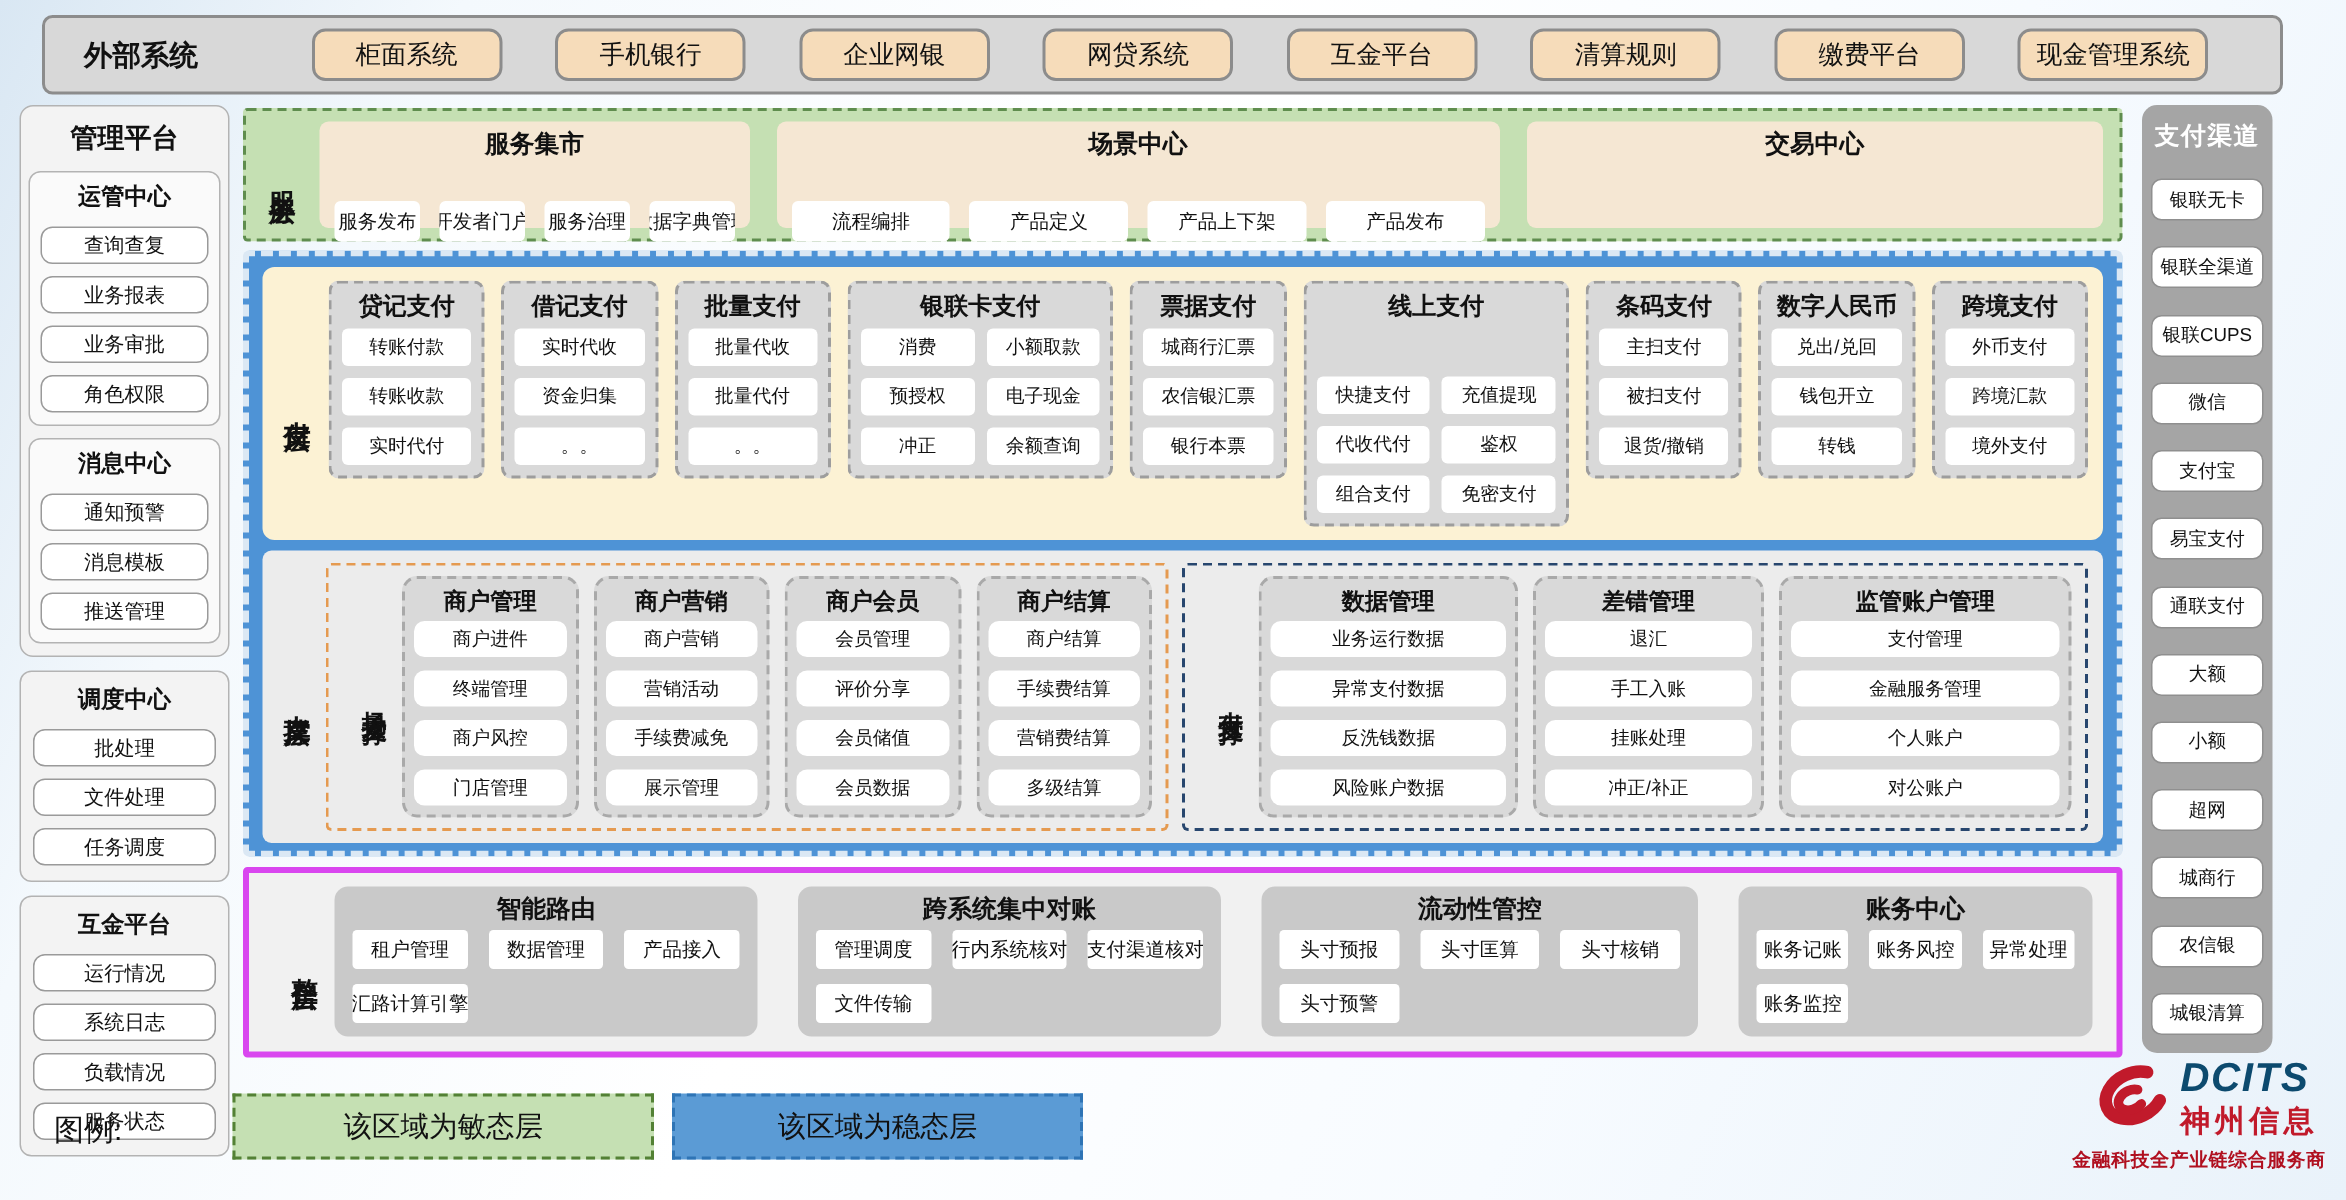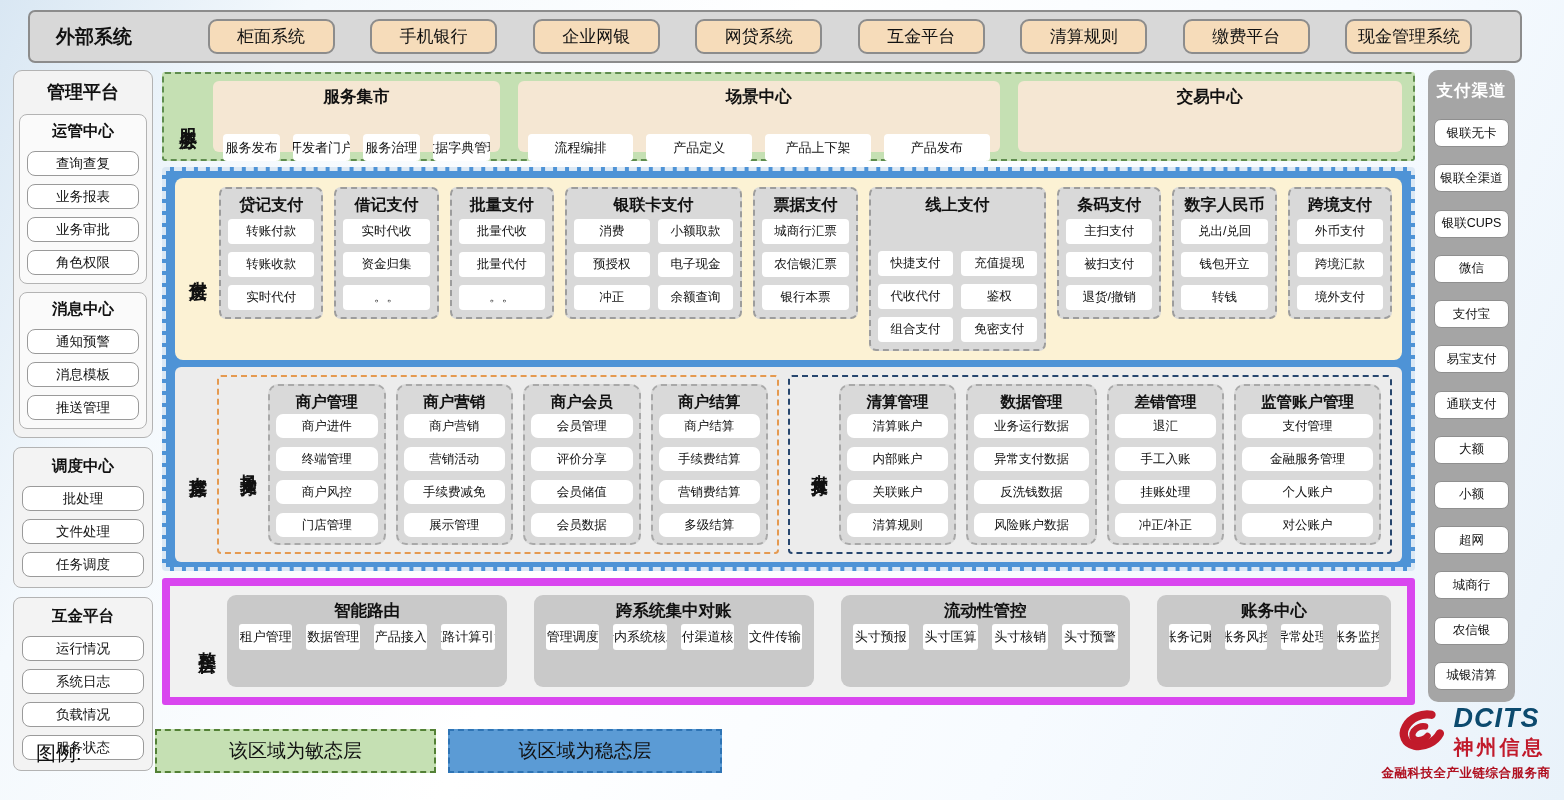--- a/index.html
+++ b/index.html
@@ -77,26 +77,26 @@
   #scene-sec { border: 2px dashed #e59a50; flex: 0 0 562px; }
   #paysup-sec { border: 2px dashed #27466e; flex: 1; }
   .sec-label { font-size: 16.5px; width: 30px; }
   .sup-group { background: #d9d9d9; border: 2px dashed #a9a9a9; border-radius: 10px;
     padding: 4px 6px 6px; display: flex; flex-direction: column; min-width: 0; }
   .sup-title { font-size: 15.5px; font-weight: bold; text-align: center; height: 24px; line-height: 24px; }
   .sup-items { flex: 1; display: grid; align-content: space-evenly; gap: 9px; }
   .sup-btn { height: 24px; font-size: 12.5px; border-radius: 7px; padding: 0 2px; }
 
   .integration-layer {
-    margin-top: 7px; height: 127px; background: #f1f1f1; border: 8px solid #d946ef; border-radius: 3px;
+    margin-top: 7px; height: 127px; background: #f1f1f1; border: 4px solid #d946ef; border-radius: 3px;
     display: flex; align-items: stretch; padding: 9px 16px 10px 20px; gap: 10px;
   }
   .int-group { background: #c9c9c9; border-radius: 9px; padding: 2px 12px 9px; display: flex; flex-direction: column; min-width: 0; }
   .int-title { font-size: 16.5px; font-weight: bold; text-align: center; height: 27px; line-height: 27px; }
-  .int-items { flex: 1; display: grid; grid-template-columns: 1fr 1fr 1fr 1fr; gap: 10px 14px; }
+  .int-items { flex: 1; display: grid; grid-template-columns: 1fr 1fr 1fr; gap: 10px 14px; }
   .int-btn { height: 26px; font-size: 13px; border-radius: 3px; padding: 0 4px; }
 
   
   .right-col {
     position: absolute; left: 1428px; top: 70px; width: 87px; height: 632px;
     background: #a5a5a5; border-radius: 10px; padding: 10px 6px 12px;
     display: flex; flex-direction: column; justify-content: space-between; align-items: stretch;
   }
   .chan-title { color: #fff; font-size: 16.5px; font-weight: bold; text-align: center; letter-spacing: 1px; }
   .chan-btn { height: 28px; font-size: 12.5px; border-radius: 7px; border: 1px solid #8f8f8f; padding: 0 1px; }
@@ -320,29 +320,20 @@
                   <div class="white-btn sup-btn">手续费结算</div>
                   <div class="white-btn sup-btn">营销费结算</div>
                   <div class="white-btn sup-btn">多级结算</div>
                 </div>
               </div>
             </div>
         </div>
         <div class="sup-section" id="paysup-sec">
           <div class="vlabel sec-label">支付支撑</div>
           <div id="paysup-groups" style="flex:1;display:flex;gap:10px;align-items:stretch;">
-              <div class="sup-group" style="flex: 1 1 0%;">
-                <div class="sup-title">清算管理</div>
-                <div class="sup-items">
-                  <div class="white-btn sup-btn">清算账户</div>
-                  <div class="white-btn sup-btn">内部账户</div>
-                  <div class="white-btn sup-btn">关联账户</div>
-                  <div class="white-btn sup-btn">清算规则</div>
-                </div>
-              </div>
               <div class="sup-group" style="flex: 1.14 1 0%;">
                 <div class="sup-title">数据管理</div>
                 <div class="sup-items">
                   <div class="white-btn sup-btn">业务运行数据</div>
                   <div class="white-btn sup-btn">异常支付数据</div>
                   <div class="white-btn sup-btn">反洗钱数据</div>
                   <div class="white-btn sup-btn">风险账户数据</div>
                 </div>
               </div>
               <div class="sup-group" style="flex: 1 1 0%;">

